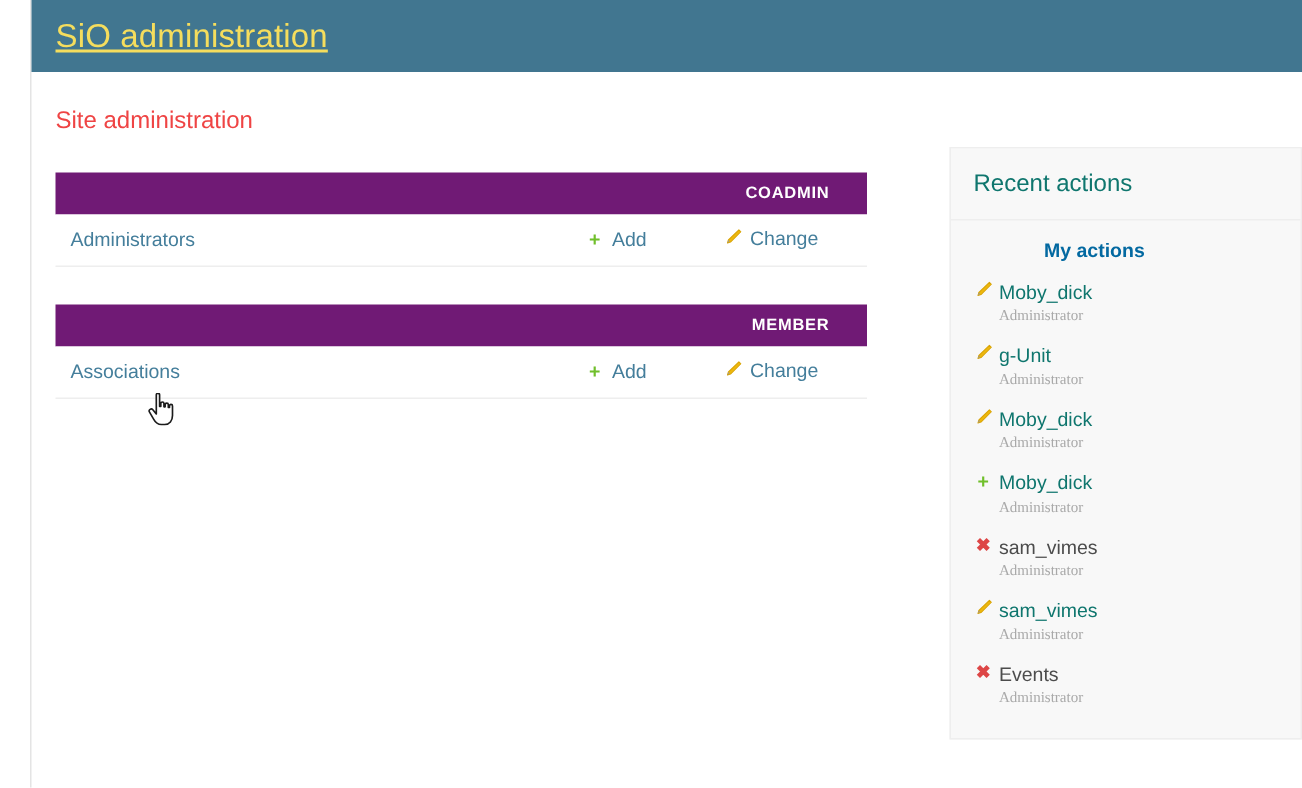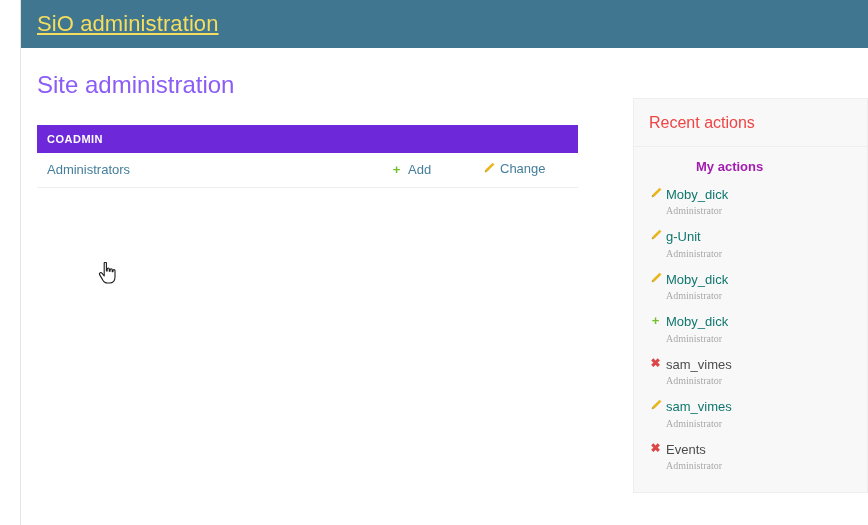--- a/index.html
+++ b/index.html
@@ -53,46 +53,46 @@
     align-items: flex-start;
     padding: 0;
   }
   #content-main {
     width: 576px;
     padding: 0 0 0 16px;
     box-sizing: content-box;
   }
 
   #page-title {
-    font-size: 24px;
+    font-size: 16px;
     font-weight: 400;
-    color: #8b5cf6;
+    color: #ef4444;
     margin: 23px 0 0 0;
     padding: 0;
     line-height: 1.2;
   }
 
   
   .app-module {
     width: 541px;
     margin-top: 25px;
     border-collapse: collapse;
     border-spacing: 0;
     table-layout: fixed;
   }
   .app-module.first { margin-top: 25px; }
 
   .app-module caption {
-    text-align: left;
-    background: #6d28d9;
+    text-align: right;
+    background: #701a75;
     color: #ffffff;
     font-size: 11px;
     font-weight: bold;
     letter-spacing: 0.5px;
-    padding: 8px 10px;
+    padding: 8px 25px;
     text-transform: uppercase;
     box-sizing: border-box;
   }
   .app-module tr { background: #ffffff; margin-top: 33px; }
   .app-module td, .app-module th {
     border-bottom: 1px solid #eeeeee;
     padding: 8px 10px;
     font-size: 13px;
     font-weight: normal;
     text-align: left;
@@ -153,31 +153,31 @@
   }
   .module-header {
     padding: 14px 14px 14px 15px;
     border-bottom: 1px solid #eeeeee;
     background: #f8f8f8;
   }
   .module-header h2 {
     margin: 0;
     font-size: 16px;
     font-weight: 400;
-    color: #ef4444;
+    color: #0f766e;
     line-height: 1.2;
   }
   .module-body {
     padding: 12px 14px 20px 15px;
   }
   .module-body h3 {
     margin: 0 0 11px 0;
     font-size: 13px;
     font-weight: bold;
-    color: #a21caf;
+    color: #0369a1;
     line-height: 1.2;
     padding-left: 47px;
   }
   ul.actionlist {
     list-style: none;
     margin: 0;
     padding: 0;
   }
   ul.actionlist li {
     margin: 0 0 11px 0;
@@ -254,21 +254,38 @@
                         <path d="M10.6 1.2 L11.9 2.5 L5.0 9.4 L3.0 10.0 L3.6 8.0 Z" fill="#efb80b" stroke="#d9a406" stroke-width="0.7" stroke-linejoin="round"></path>
                         <path d="M3.0 10.0 L3.6 8.0 L4.4 8.8 Z" fill="#9a9a9a"></path>
                       </svg>
                     </span>
                     <span>Change</span>
                   </a></td>
               </tr>
             </tbody>
           </table>
           <table class="app-module">
+            <caption>MEMBER</caption>
             <tbody>
+              <tr>
+                <td class="model-name"><a href="#">Associations</a></td>
+                <td class="action-cell addlink-cell"><a class="action-link" href="#">
+                    <span class="icon-glyph icon-add">+</span>
+                    <span>Add</span>
+                  </a></td>
+                <td class="action-cell"><a class="action-link" href="#">
+                    <span class="pencil">
+                      <svg width="13" height="13" viewBox="0 0 13 13" xmlns="http://www.w3.org/2000/svg">
+                        <path d="M10.6 1.2 L11.9 2.5 L5.0 9.4 L3.0 10.0 L3.6 8.0 Z" fill="#efb80b" stroke="#d9a406" stroke-width="0.7" stroke-linejoin="round"></path>
+                        <path d="M3.0 10.0 L3.6 8.0 L4.4 8.8 Z" fill="#9a9a9a"></path>
+                      </svg>
+                    </span>
+                    <span>Change</span>
+                  </a></td>
+              </tr>
             </tbody>
           </table>
         </div>
     </div>
 
     <div id="content-related">
       <div class="module-header">
         <h2>Recent actions</h2>
       </div>
       <div class="module-body">

